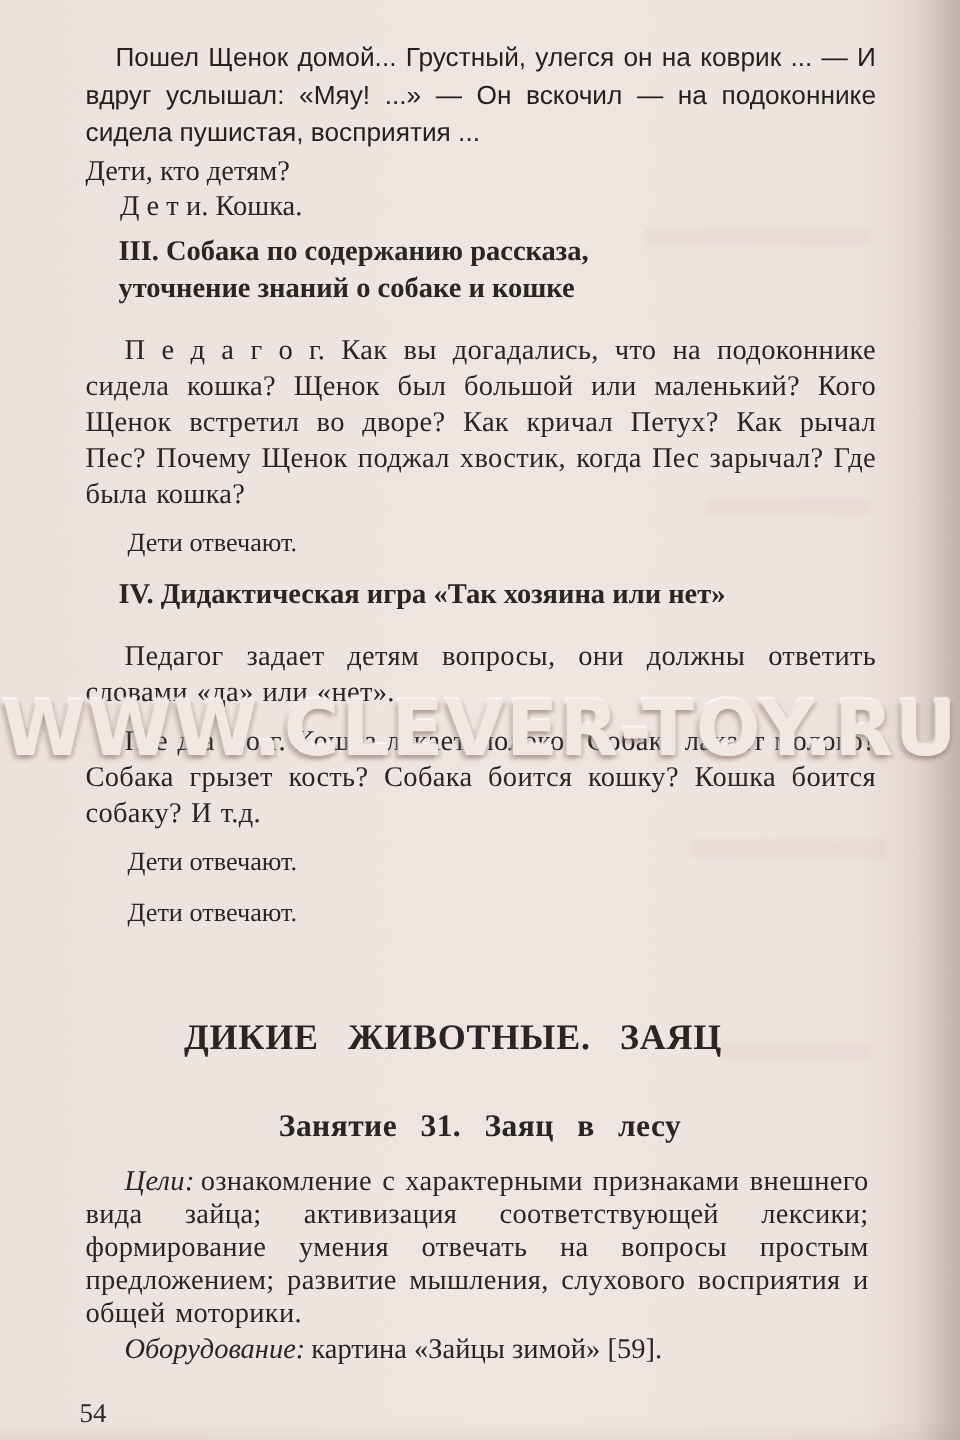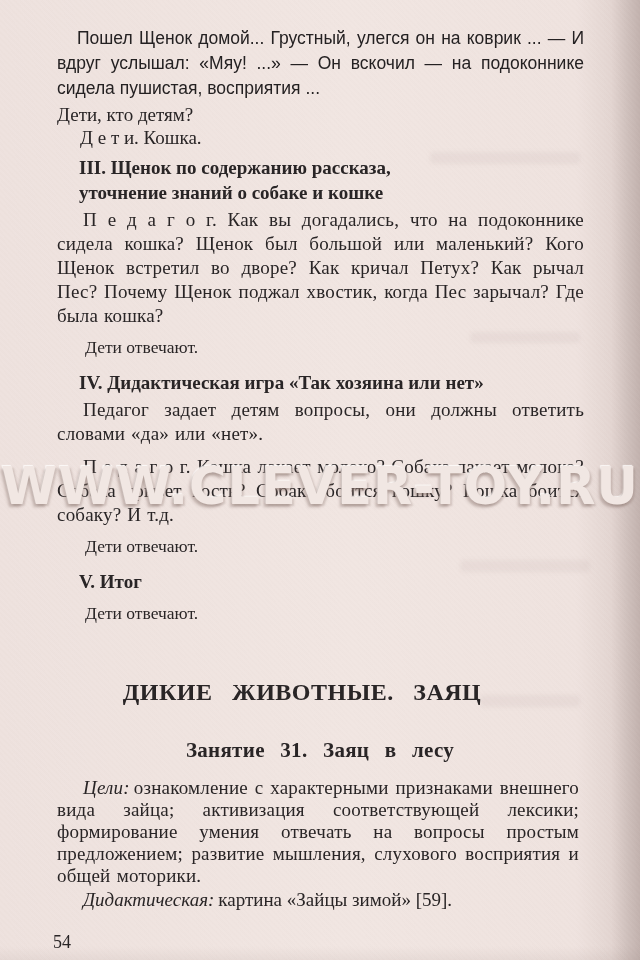--- a/index.html
+++ b/index.html
@@ -25,21 +25,21 @@
   .sans{
     font-family:"Liberation Sans","DejaVu Sans",sans-serif;
     font-size:17.5px;line-height:25px;text-align:justify;text-indent:20px;
     color:#242122;
   }
   .serifline{font-size:19px;line-height:23px;}
   .answer{padding-left:23px;}
   .heading{font-weight:bold;font-size:19px;line-height:25px;padding-left:22px;}
   .para{
     font-size:19px;line-height:24px;text-align:justify;text-indent:26px;
-    word-spacing:1px;letter-spacing:0.2px;margin-top:3px;
+    word-spacing:1px;letter-spacing:0.2px;margin-top:17px;
   }
   .note{font-size:17.5px;line-height:22px;padding-left:28px;margin-top:8px;}
   .section{margin-top:12px;}
   .section:first-child{margin-top:0;}
   .chapter-title{
     position:absolute;left:0;width:604px;text-align:center;
     font-weight:bold;font-size:24px;line-height:28px;
     word-spacing:13px;letter-spacing:0.5px;margin:0;
   }
   .lesson-title{
@@ -85,47 +85,46 @@
 
   <div class="blk" style="top:103px;">
     <div class="serifline">Дети, кто детям?</div>
     <div class="serifline answer">Д е т и. Кошка.</div>
   </div>
 
   <div class="blk" style="top:155px;">
 
     <div class="section">
       <div class="heading">
-        <div>III. Щенок по содержанию рассказа,</div>
+        <div>III. Собака по содержанию рассказа,</div>
         <div>уточнение знаний о собаке и кошке</div>
       </div>
       <p class="para">П е д а г о г. Как вы догадались, что на подоконнике сидела кошка? Щенок был большой или маленький? Кого Щенок встретил во дворе? Как кричал Петух? Как рычал Пес? Почему Щенок поджал хвостик, когда Пес зарычал? Где была кошка?</p>
       <div class="note">Дети отвечают.</div>
     </div>
 
     <div class="section">
       <div class="heading">IV. Дидактическая игра «Так хозяина или нет»</div>
       <p class="para">Педагог задает детям вопросы, они должны ответить словами «да» или «нет».</p>
       <p class="para" style="margin-top:9px;">П е д а г о г. Кошка лакает молоко? Собака лакает молоко? Собака грызет кость? Собака боится кошку? Кошка боится собаку? И т.д.</p>
       <div class="note">Дети отвечают.</div>
     </div>
 
     <div class="section">
-      <div class="heading">V. Итог</div>
       <div class="note">Дети отвечают.</div>
     </div>
 
   </div>
 
   <h1 class="chapter-title" style="top:678px;">ДИКИЕ ЖИВОТНЫЕ. ЗАЯЦ</h1>
 
   <h2 class="lesson-title" style="top:737px;text-align:center;">Занятие 31. Заяц в лесу</h2>
 
   <div class="blk" style="top:777px;width:522px;">
     <p class="goals-para"><span class="ital">Цели:</span><span>ознакомление с характерными признаками внешнего вида зайца; активизация соответствующей лексики; формирование умения отвечать на вопросы простым предложением; развитие мышления, слухового восприятия и общей моторики.</span></p>
-    <p class="equip-para"><span class="ital">Дидактическая:</span><span>картина «Зайцы зимой» [59].</span></p>
+    <p class="equip-para"><span class="ital">Оборудование:</span><span>картина «Зайцы зимой» [59].</span></p>
   </div>
 
   <div class="watermark">WWW.CLEVER-TOY.RU</div>
 
   <div class="pageno">54</div>
 
 </div>
 
 </body></html>

